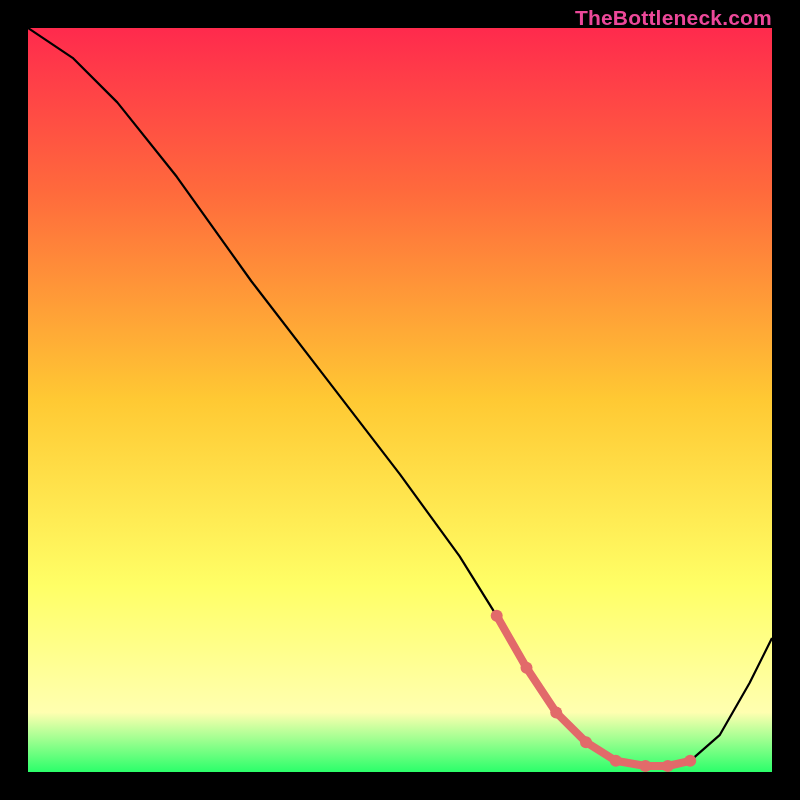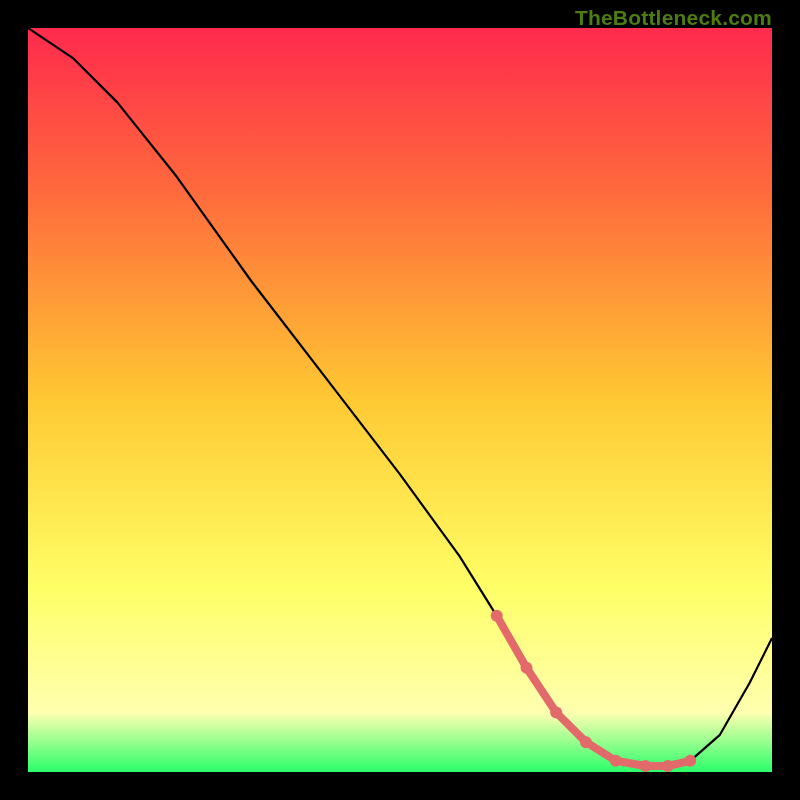--- a/index.html
+++ b/index.html
@@ -16,21 +16,21 @@
     left: 28px;
     top: 28px;
     width: 744px;
     height: 744px;
     background: #000;
   }
   .watermark {
     position: absolute;
     top: 6px;
     right: 28px;
-    color: #4d7c0f;
+    color: #ec4899;
     font-size: 21px;
     font-weight: 600;
     letter-spacing: 0.2px;
   }
   svg { display: block; }
 </style>
 </head>
 <body>
 
 <div class="watermark">TheBottleneck.com</div>

